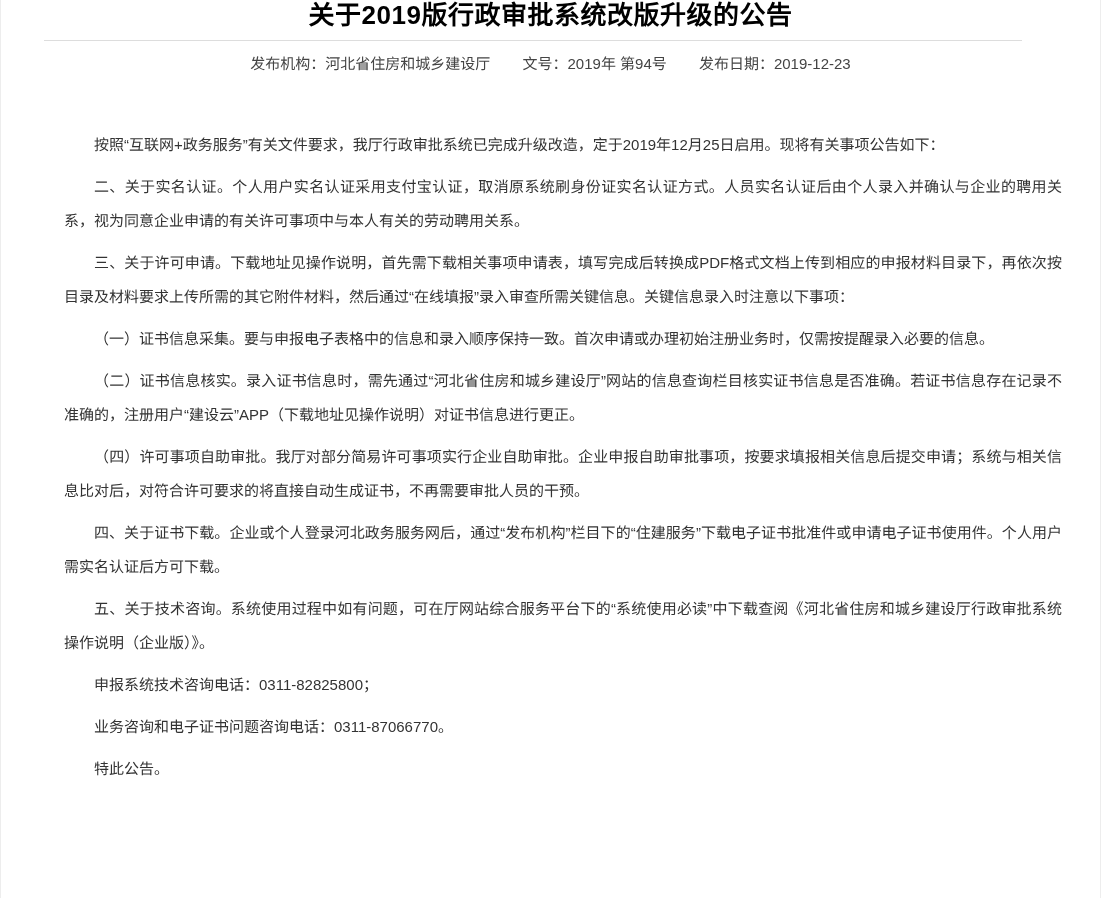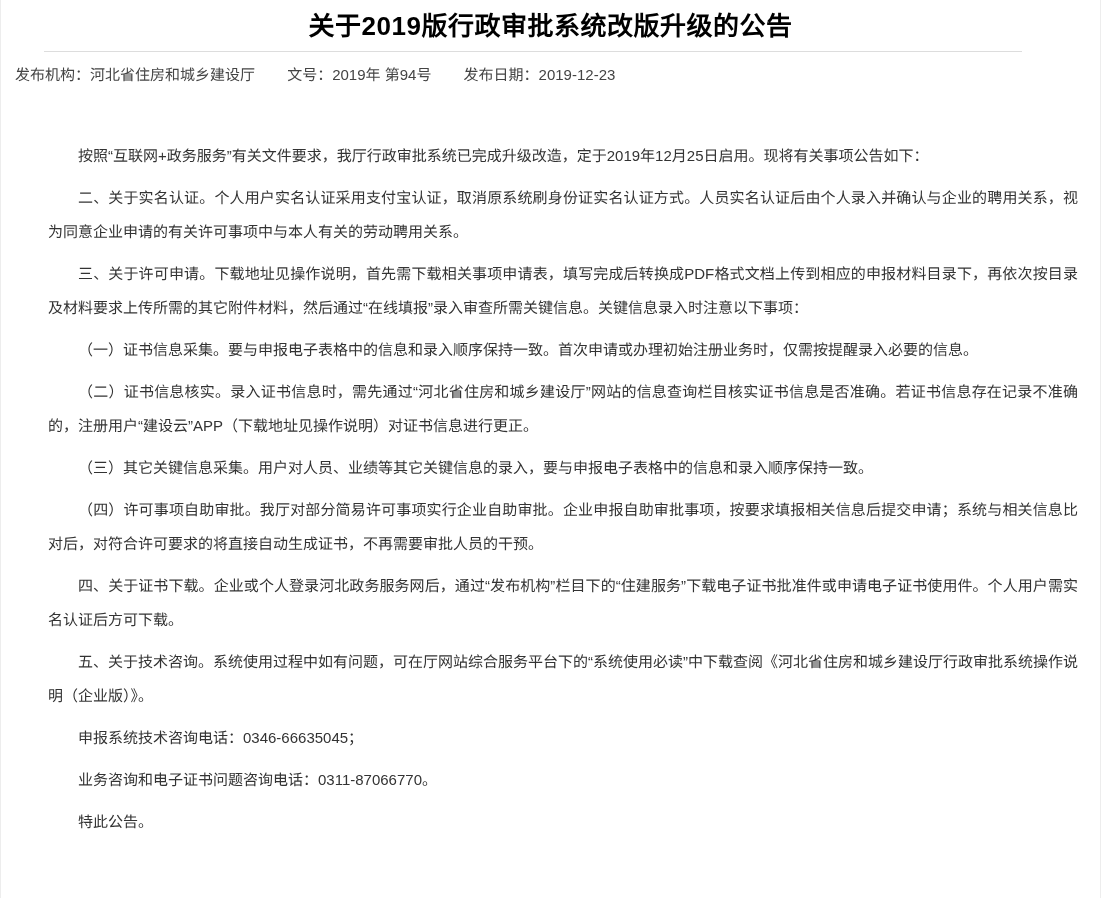--- a/index.html
+++ b/index.html
@@ -13,54 +13,53 @@
     min-height: 898px;
     margin: 0;
     background: #ffffff;
     border-left: 1px solid #ededed;
     border-right: 1px solid #ededed;
     box-sizing: border-box;
     overflow: hidden;
   }
   .doc-title {
     margin: 0;
-    padding-top: 11px;
     text-align: center;
     font-size: 26px;
     font-weight: bold;
     color: #000000;
     line-height: 30px;
     letter-spacing: 0.5px;
   }
   .title-divider {
     height: 0;
     border: none;
     border-top: 1px solid #dddddd;
     margin: 10px 78px 0 43px;
   }
   .meta-row {
-    text-align: left;
+    text-align: center;
     font-size: 15px;
     color: #444444;
     margin-top: 13px;
     line-height: 20px;
   }
   .meta-item {
     display: inline-block;
     margin: 0 14px;
   }
   .article {
     margin-top: 54px;
     padding: 0 22px 0 47px;
   }
   .article p {
     font-size: 15px;
     color: #333333;
     line-height: 34px;
-    margin: 8px 0;
+    margin: 8px 16px;
     text-indent: 2em;
     text-align: justify;
   }
 </style>
 </head>
 <body>
 
 <div class="page">
 
   <h1 class="doc-title">关于2019版行政审批系统改版升级的公告</h1>
@@ -72,23 +71,22 @@
     <span class="meta-item">文号：2019年 第94号</span>
     <span class="meta-item">发布日期：2019-12-23</span>
   </div>
 
   <div class="article">
     <p>按照“互联网+政务服务”有关文件要求，我厅行政审批系统已完成升级改造，定于2019年12月25日启用。现将有关事项公告如下：</p>
     <p>二、关于实名认证。个人用户实名认证采用支付宝认证，取消原系统刷身份证实名认证方式。人员实名认证后由个人录入并确认与企业的聘用关系，视为同意企业申请的有关许可事项中与本人有关的劳动聘用关系。</p>
     <p>三、关于许可申请。下载地址见操作说明，首先需下载相关事项申请表，填写完成后转换成PDF格式文档上传到相应的申报材料目录下，再依次按目录及材料要求上传所需的其它附件材料，然后通过“在线填报”录入审查所需关键信息。关键信息录入时注意以下事项：</p>
     <p>（一）证书信息采集。要与申报电子表格中的信息和录入顺序保持一致。首次申请或办理初始注册业务时，仅需按提醒录入必要的信息。</p>
     <p>（二）证书信息核实。录入证书信息时，需先通过“河北省住房和城乡建设厅”网站的信息查询栏目核实证书信息是否准确。若证书信息存在记录不准确的，注册用户“建设云”APP（下载地址见操作说明）对证书信息进行更正。</p>
-    <p>（三）其它关键信息采集。用户对人员、业绩等其它关键信息的录入，要与申报电子表格中的信息和录入顺序保持一致。</p>
     <p>（四）许可事项自助审批。我厅对部分简易许可事项实行企业自助审批。企业申报自助审批事项，按要求填报相关信息后提交申请；系统与相关信息比对后，对符合许可要求的将直接自动生成证书，不再需要审批人员的干预。</p>
     <p>四、关于证书下载。企业或个人登录河北政务服务网后，通过“发布机构”栏目下的“住建服务”下载电子证书批准件或申请电子证书使用件。个人用户需实名认证后方可下载。</p>
     <p>五、关于技术咨询。系统使用过程中如有问题，可在厅网站综合服务平台下的“系统使用必读”中下载查阅《河北省住房和城乡建设厅行政审批系统操作说明（企业版）》。</p>
-    <p>申报系统技术咨询电话：0346-66635045；</p>
+    <p>申报系统技术咨询电话：0311-82825800；</p>
     <p>业务咨询和电子证书问题咨询电话：0311-87066770。</p>
     <p>特此公告。</p>
 
   </div>
 
 </div>
 
 </body></html>

